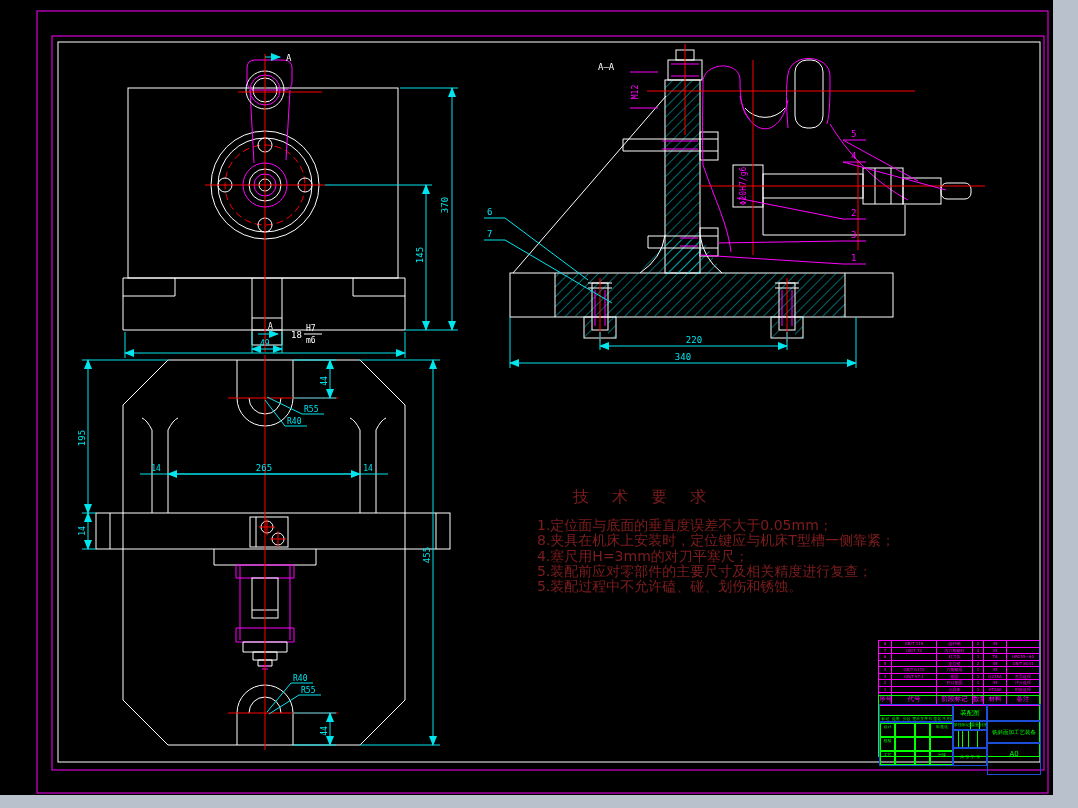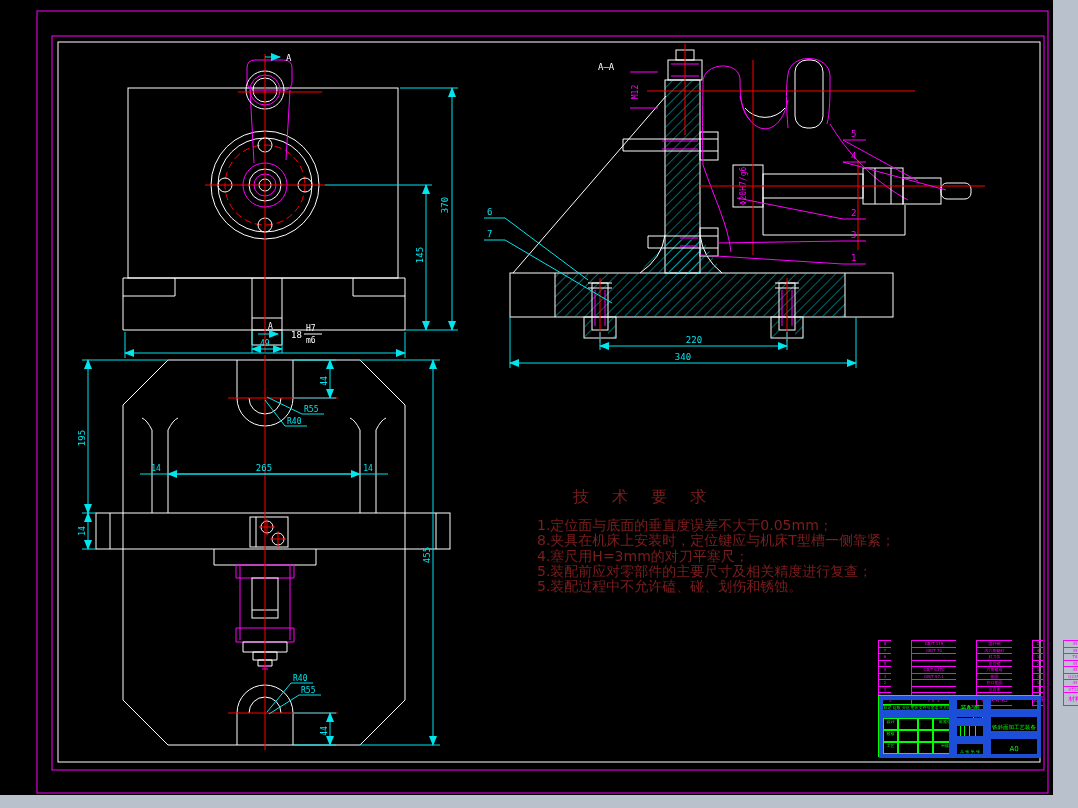--- a/index.html
+++ b/index.html
@@ -16,30 +16,30 @@
   .tc{fill:#00e5ee;font-size:9px;}
   .tw{fill:#ffffff;font-size:9px;}
   .tm{fill:#ff00ff;font-size:9px;}
   .ts{font-size:8px;}
   
   .tech{position:absolute;left:537px;top:487px;width:280px;color:#7f1d1d;}
   .tech-title{font-size:16px;letter-spacing:9px;margin:0 0 10px 36px;white-space:nowrap;}
   .tech-item{font-size:14px;line-height:15.3px;white-space:nowrap;}
   
   .bom{position:absolute;left:878px;top:640px;width:162px;color:#ff00ff;}
-  .bom-row{display:grid;grid-template-columns:13px 45px 36px 11px 23px 34px;gap:20px;}
+  .bom-row{display:grid;grid-template-columns:13px 45px 36px 11px 23px 34px;}
   .bom .bc{border-left:1px solid #ff00ff;border-top:1px solid #ff00ff;height:5.5px;
            font-size:4px;line-height:5px;overflow:hidden;white-space:nowrap;text-align:center;}
   .bom .hdr .bc{height:12px;font-size:6.5px;line-height:12px;border-bottom:1px solid #ff00ff;}
   .bom .bc:last-child{border-right:1px solid #8b5cf6;}
   
   .tb{position:absolute;left:878px;top:695px;width:162px;height:62px;color:#00ff00;
       border:1px solid #00ff00;box-sizing:border-box;font-size:4px;}
   .tb *{box-sizing:border-box;}
-  .tb .cell{position:absolute;border:4px solid #1d4ed8;overflow:hidden;text-align:center;}
+  .tb .cell{position:absolute;border:1px solid #1d4ed8;overflow:hidden;text-align:center;margin-top:8px;}
   .tb .lab{display:block;transform-origin:0 0;white-space:nowrap;}
 </style>
 </head>
 <body>
 <div class="stage">
 
 <div class="sheet"></div>
 
 <svg class="draw" width="1053" height="795" viewBox="0 0 1053 795">
   <defs>
@@ -396,18 +396,18 @@
   </div>
   <div class="cell" style="left:74px;top:44px;width:34px;height:18px;line-height:16px;">
     <span>共 张</span>
     <span>第 张</span>
   </div>
 
   <div class="cell" style="left:108px;top:0;width:54px;height:17px;"></div>
   <div class="cell" style="left:108px;top:17px;width:54px;height:22px;font-size:5.5px;line-height:20px;">
     <span>铣斜面加工艺装备</span>
   </div>
-  <div class="cell" style="left:108px;top:39px;width:54px;height:23px;font-size:7px;line-height:21px;">
+  <div class="cell" style="left:108px;top:39px;width:54px;height:32px;font-size:7px;line-height:21px;">
     <span>A0</span>
   </div>
 </div>
 
 </div>
 
 </body></html>

